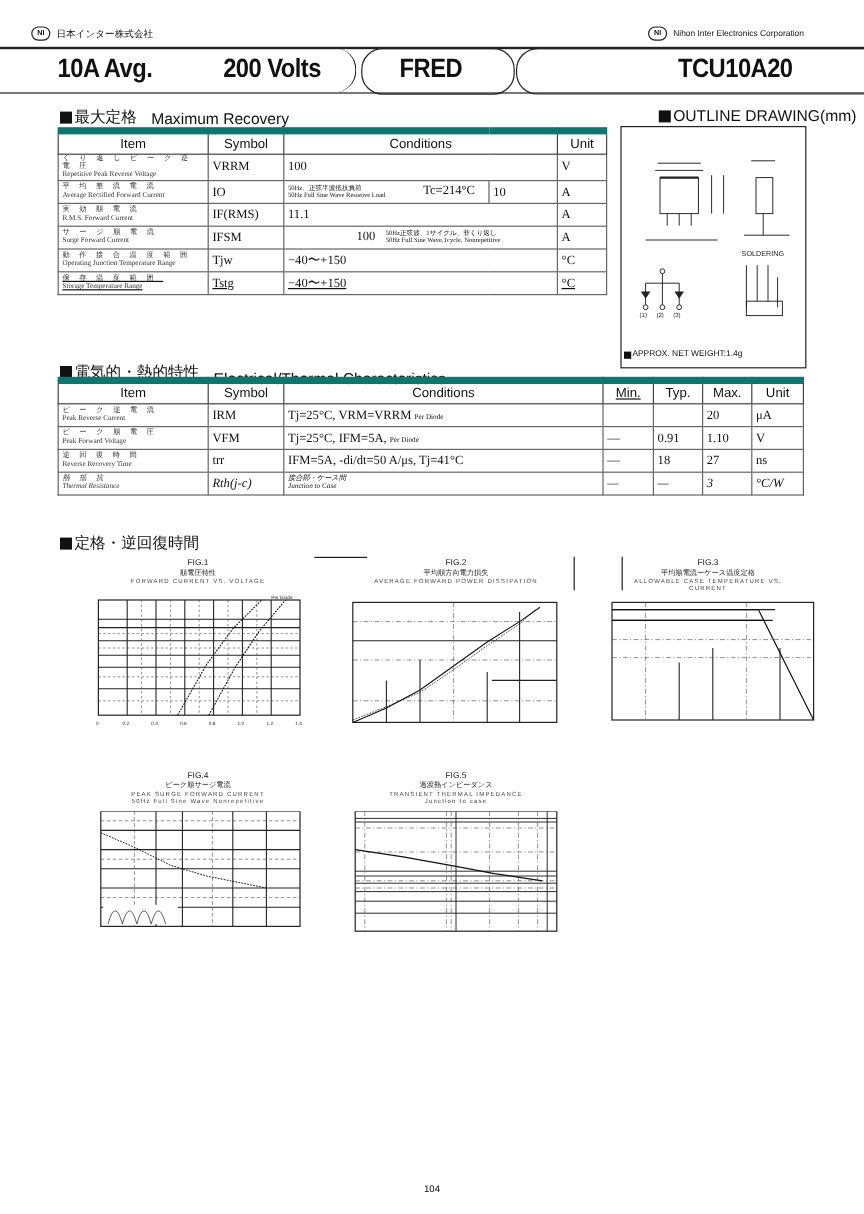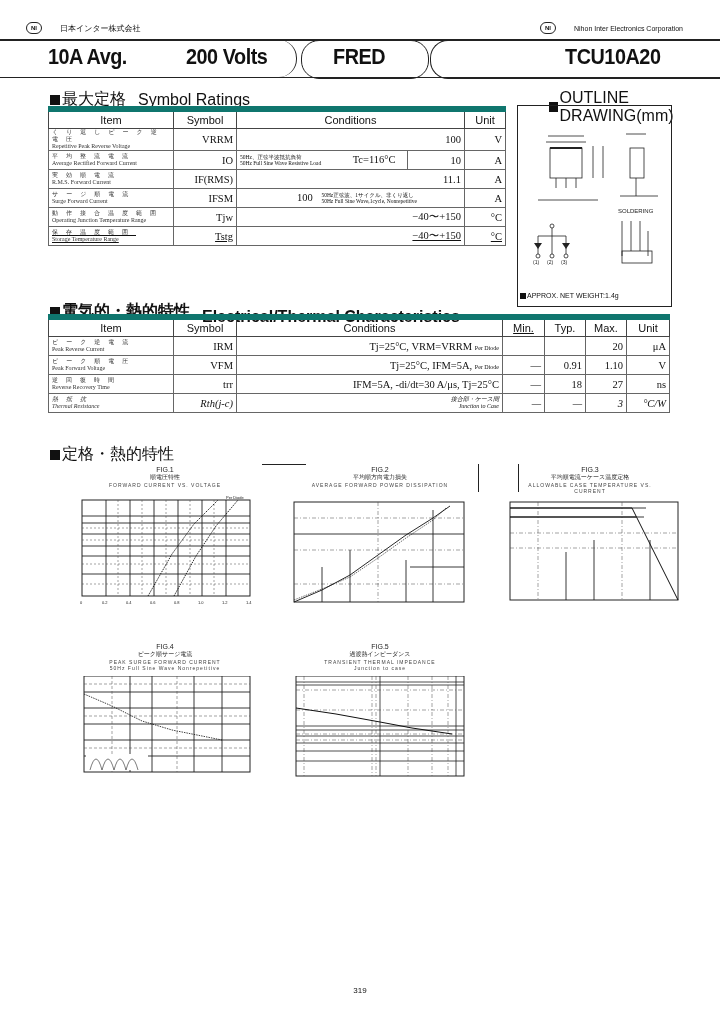--- a/index.html
+++ b/index.html
@@ -1,32 +1,32 @@
 <!DOCTYPE html>
 <html><head>
 <meta charset="utf-8">
 <style>
   html, body { margin:0; padding:0; background:#ffffff; }
   body { width:720px; height:1012px; position:relative; overflow:hidden;
          font-family:"Liberation Sans", sans-serif; color:#111; }
   .abs { position:absolute; }
-  .logo-row { top:22px; font-size:8px; display:flex; align-items:center; gap:18px; }
+  .logo-row { top:22px; font-size:8px; display:flex; align-items:center; gap:5px; }
   .logo-badge { width:14px; height:10px; border:1px solid #222; border-radius:6px;
                 font-size:6px; line-height:10px; text-align:center; font-weight:bold; }
   .hdr-line-top { top:39px; left:0; width:720px; height:2px; background:#222; }
   .hdr-line-bot { top:77px; left:0; width:720px; height:1px; background:#222; }
   .hdr-text { top:44px; font-size:22px; font-weight:bold; letter-spacing:-0.5px;
               transform:scaleX(0.9); transform-origin:left; }
   .pill { position:absolute; top:40px; height:37px; border:1px solid #222; border-radius:18px; }
-  .section-title { font-size:16px; font-family:"Liberation Sans", sans-serif; display:flex; align-items:center; }
+  .section-title { font-size:13px; font-family:"Liberation Sans", sans-serif; display:flex; align-items:center; }
   .section-title .sq { width:10px; height:10px; background:#111; margin-right:2px; }
   table.spec { border-collapse:collapse; position:absolute; font-family:"Liberation Serif", serif; }
   table.spec th { font-family:"Liberation Sans", sans-serif; font-weight:normal; font-size:11px;
                   border:1px solid #444; height:16px; padding:0 3px; text-align:center; }
-  table.spec td { border:1px solid #666; font-size:10.5px; text-align:right; height:18px; padding:0 3px; }
+  table.spec td { border:1px solid #666; font-size:10.5px; text-align:left; height:18px; padding:0 3px; }
   table.spec tr.head { border-top:6px solid #0f766e; border-bottom:1.5px solid #222;padding-left:16px; }
   table.spec td.item { text-align:left; font-size:6px; line-height:7px; color:#333; width:118px; }
   table.spec td.item .jp { letter-spacing:8px; display:block; }
   .outline-box { border:1px solid #222; }
   .fig-title { font-size:7px; text-align:center; color:#222; }
   .fig-sub { font-size:5px; text-align:center; color:#444; letter-spacing:1px; }
   svg text { font-family:"Liberation Sans", sans-serif; }
   .page-num { top:986px; left:0; width:720px; text-align:center; font-size:8px; }
 </style>
 </head>
@@ -46,21 +46,21 @@
 <div class="pill" style="left:301px; width:126px;"></div>
 <div class="pill" style="left:430px; width:320px; border-right:none;"></div>
 <div class="abs hdr-text" style="left:48px;">10A Avg.</div>
 <div class="abs hdr-text" style="left:186px;">200 Volts</div>
 <div class="abs hdr-text" style="left:333px;">FRED</div>
 <div class="abs hdr-text" style="left:565px;">TCU10A20</div>
 
 <div class="abs section-title" style="left:50px; top:89px;">
   <span class="sq"></span>
   <span>最大定格</span>
-  <span style="margin-left:12px;">Symbol Ratings</span>
+  <span style="margin-left:12px;">Maximum Recovery</span>
 </div>
 <table class="spec" style="left:48px; top:106px; width:458px;">
   <tbody>
       <tr class="head">
     <th style="width:118px;">Item</th>
     <th style="width:56px;">Symbol</th>
     <th colspan="2">Conditions</th>
     <th style="width:34px;">Unit</th>
   </tr>
   <tr>
@@ -69,21 +69,21 @@
     <td colspan="2">100</td>
     <td>V</td>
   </tr>
   <tr>
     <td class="item"><span class="jp">平均整流電流</span><span>Average Rectified Forward Current</span></td>
     <td>IO</td>
     <td style="text-align:left; position:relative;">
       <span class="cond-small" style="font-size:5.5px; line-height:6px; display:inline-block; width:92px; vertical-align:middle;">
         <span>50Hz、正弦半波抵抗負荷</span><br><span>50Hz Full Sine Wave Resistive Load</span>
       </span>
-      <span style="margin-left:18px;">Tc=116°C</span>
+      <span style="margin-left:18px;">Tc=214°C</span>
     </td>
     <td style="width:50px;">10</td>
     <td>A</td>
   </tr>
   <tr>
     <td class="item"><span class="jp">実効順電流</span><span>R.M.S. Forward Current</span></td>
     <td>IF(RMS)</td>
     <td colspan="2">11.1</td>
     <td>A</td>
   </tr>
@@ -157,21 +157,21 @@
     <text x="15" y="158" font-size="5" fill="#222">(1)</text>
     <text x="29" y="158" font-size="5" fill="#222">(2)</text>
     <text x="43" y="158" font-size="5" fill="#222">(3)</text>
   </svg>
   <div class="abs" style="left:2px; top:186px; font-size:7px; display:flex; align-items:center;">
     <span style="width:6px;height:6px;background:#111;display:inline-block;margin-right:1px;"></span>
     <span>APPROX. NET WEIGHT:1.4g</span>
   </div>
 </div>
 
-<div class="abs section-title" style="left:50px; top:297px;font-weight:bold;">
+<div class="abs section-title" style="left:50px; top:297px;">
   <span class="sq"></span>
   <span>電気的・熱的特性</span>
   <span style="margin-left:12px;margin-top:11px;">Electrical/Thermal Characteristics</span>
 </div>
 <table class="spec" style="left:48px; top:314px; width:622px;">
   <tbody>
       <tr class="head">
     <th style="width:118px;">Item</th>
     <th style="width:56px;">Symbol</th>
     <th>Conditions</th>
@@ -194,41 +194,41 @@
     <td>VFM</td>
     <td><span>Tj=25°C, IFM=5A,</span> <span style="font-size:6px;">Per Diode</span></td>
     <td>—</td>
     <td>0.91</td>
     <td>1.10</td>
     <td>V</td>
   </tr>
   <tr>
     <td class="item"><span class="jp">逆回復時間</span><span>Reverse Recovery Time</span></td>
     <td>trr</td>
-    <td>IFM=5A, -di/dt=30 A/μs, Tj=25°C</td>
+    <td>IFM=5A, -di/dt=50 A/μs, Tj=41°C</td>
     <td>—</td>
     <td>18</td>
     <td>27</td>
     <td>ns</td>
   </tr>
   <tr style="border-bottom:1.5px solid #222;font-style:italic;">
     <td class="item"><span class="jp">熱抵抗</span><span>Thermal Resistance</span></td>
     <td>Rth(j-c)</td>
     <td style="font-size:6px; line-height:7px;"><span>接合部・ケース間</span><br><span>Junction to Case</span></td>
     <td>—</td>
     <td>—</td>
     <td>3</td>
     <td>°C/W</td>
   </tr>
 </tbody>
   </table>
 
 <div class="abs section-title" style="left:50px; top:444px;">
   <span class="sq"></span>
-  <span>定格・熱的特性</span>
+  <span>定格・逆回復時間</span>
 </div>
 
 <div class="abs" style="left:70px; top:466px; width:190px;">
   <div class="fig-title">FIG.1</div>
   <div class="fig-title" style="font-size:6px;">順電圧特性</div>
   <div class="fig-sub">FORWARD CURRENT VS. VOLTAGE</div>
 </div>
 <svg class="abs" style="left:76px; top:496px;" width="180" height="120">
   <rect x="6" y="4" width="168" height="96" fill="none" stroke="#222" stroke-width="1"></rect>
   <g stroke="#222" stroke-width="0.9">
@@ -386,13 +386,13 @@
       <line x1="80" y1="0" x2="80" y2="100"></line>
     <line x1="84" y1="0" x2="84" y2="100"></line>
       <line x1="116" y1="0" x2="116" y2="100"></line>
     <line x1="140" y1="0" x2="140" y2="100"></line>
       <line x1="156" y1="0" x2="156" y2="100"></line>
   </g>
   <polyline points="4,32 44,38 88,46 120,52 160,58" fill="none" stroke="#111" stroke-width="1"></polyline>
   <text x="150" y="-1" font-size="4" fill="#222">Per Device</text>
 </svg>
 
-<div class="abs page-num">319</div>
+<div class="abs page-num">104</div>
 
 </body></html>

